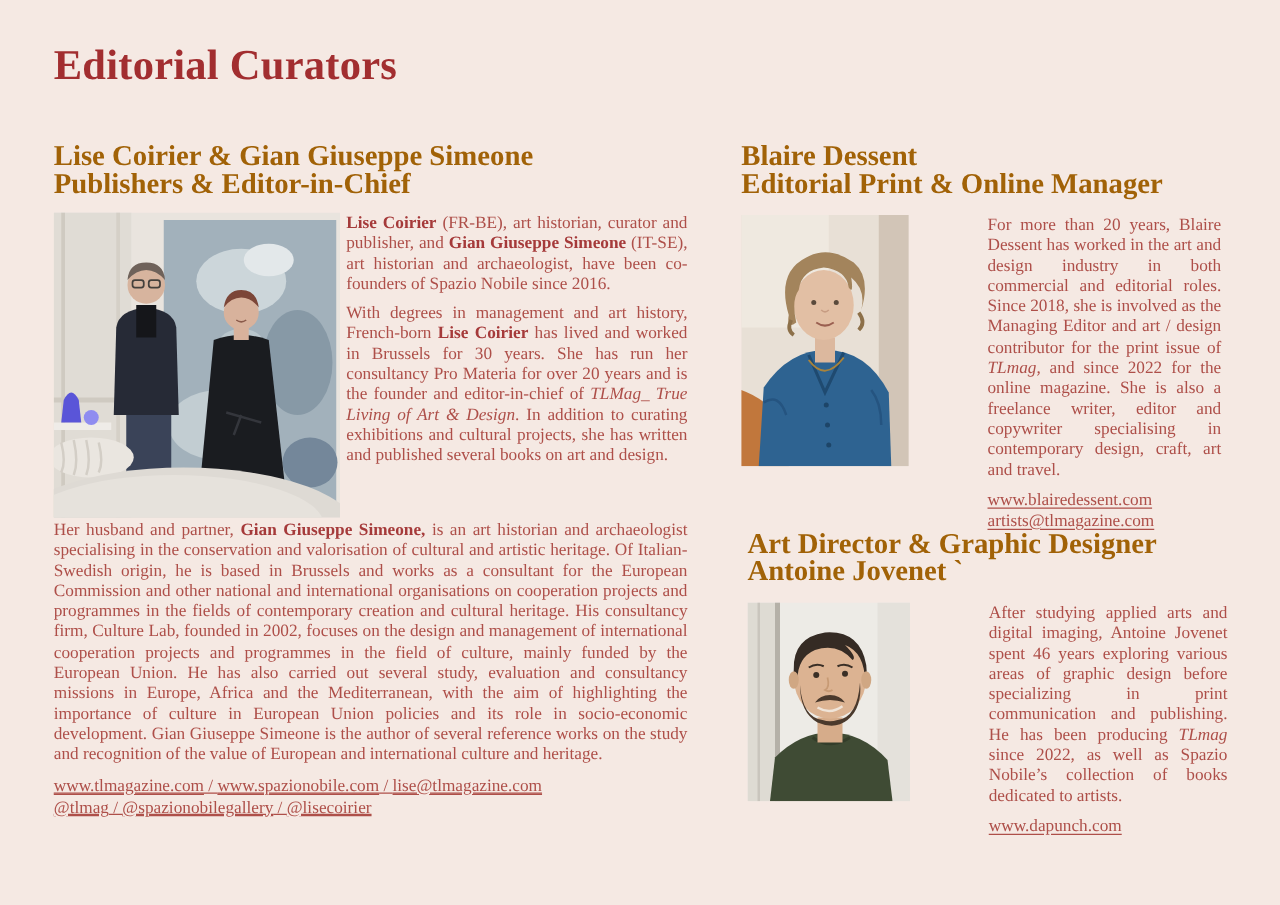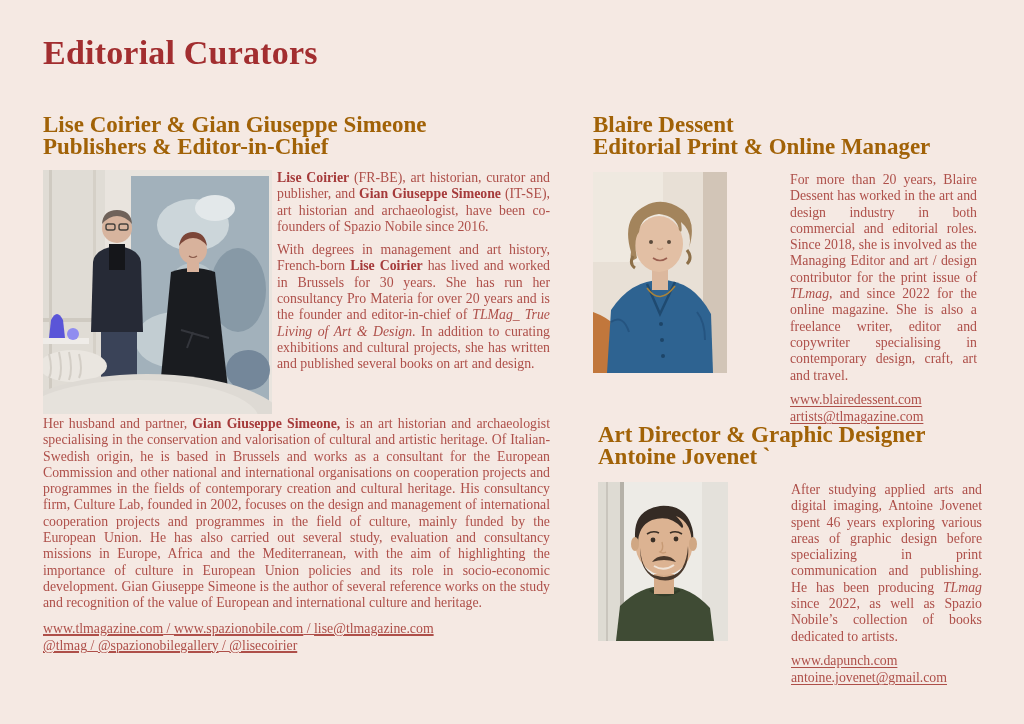--- a/index.html
+++ b/index.html
@@ -186,17 +186,16 @@
 
       <circle cx="55" cy="58" r="2.4" fill="#3a2f26"></circle>
       <circle cx="78" cy="57" r="2.4" fill="#3a2f26"></circle>
       <path d="M49 52 q6 -4 12 -1 M72 51 q6 -3 12 1" stroke="#3a2f26" stroke-width="1.6" fill="none"></path>
       <path d="M64 60 q2 8 -2 10 q3 2 6 0" stroke="#c79a74" stroke-width="1.4" fill="none"></path>
     </svg>
     <div class="side-text">
       <p class="body"><span>After studying applied arts and digital imaging, Antoine Jovenet spent 46 years exploring various areas of graphic design before specializing in print communication and publishing. He has been producing </span><span class="i">TLmag</span><span> since 2022, as well as Spazio Nobile’s collection of books dedicated to artists.</span></p>
       <div class="links">
         <div><span class="link">www.dapunch.com</span></div>
-        <div><span class="link">antoine.jovenet@gmail.com</span></div>
       </div>
     </div>
   </div>
 </section>
 
 </body></html>

